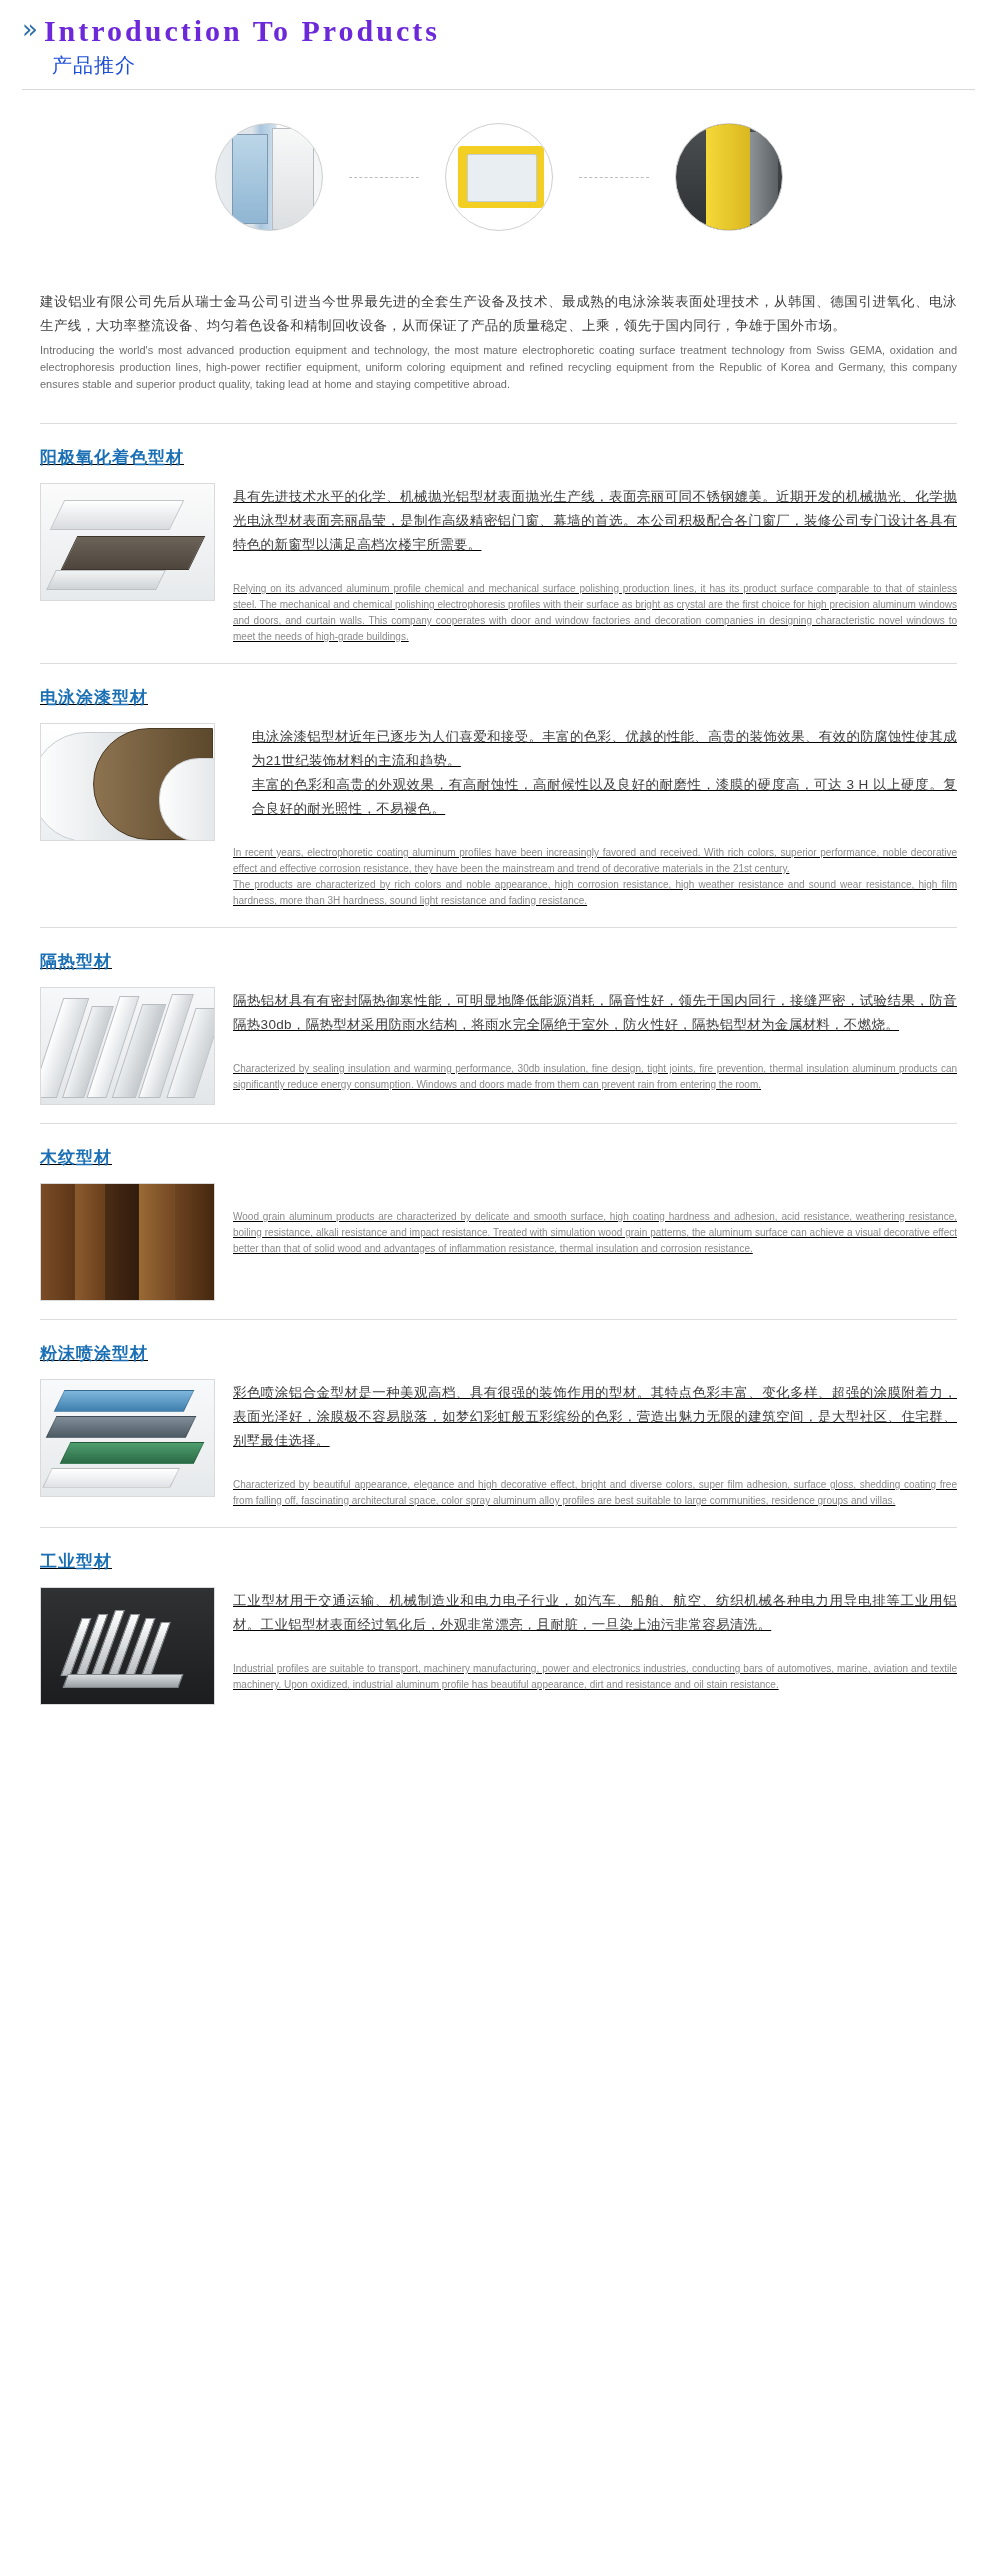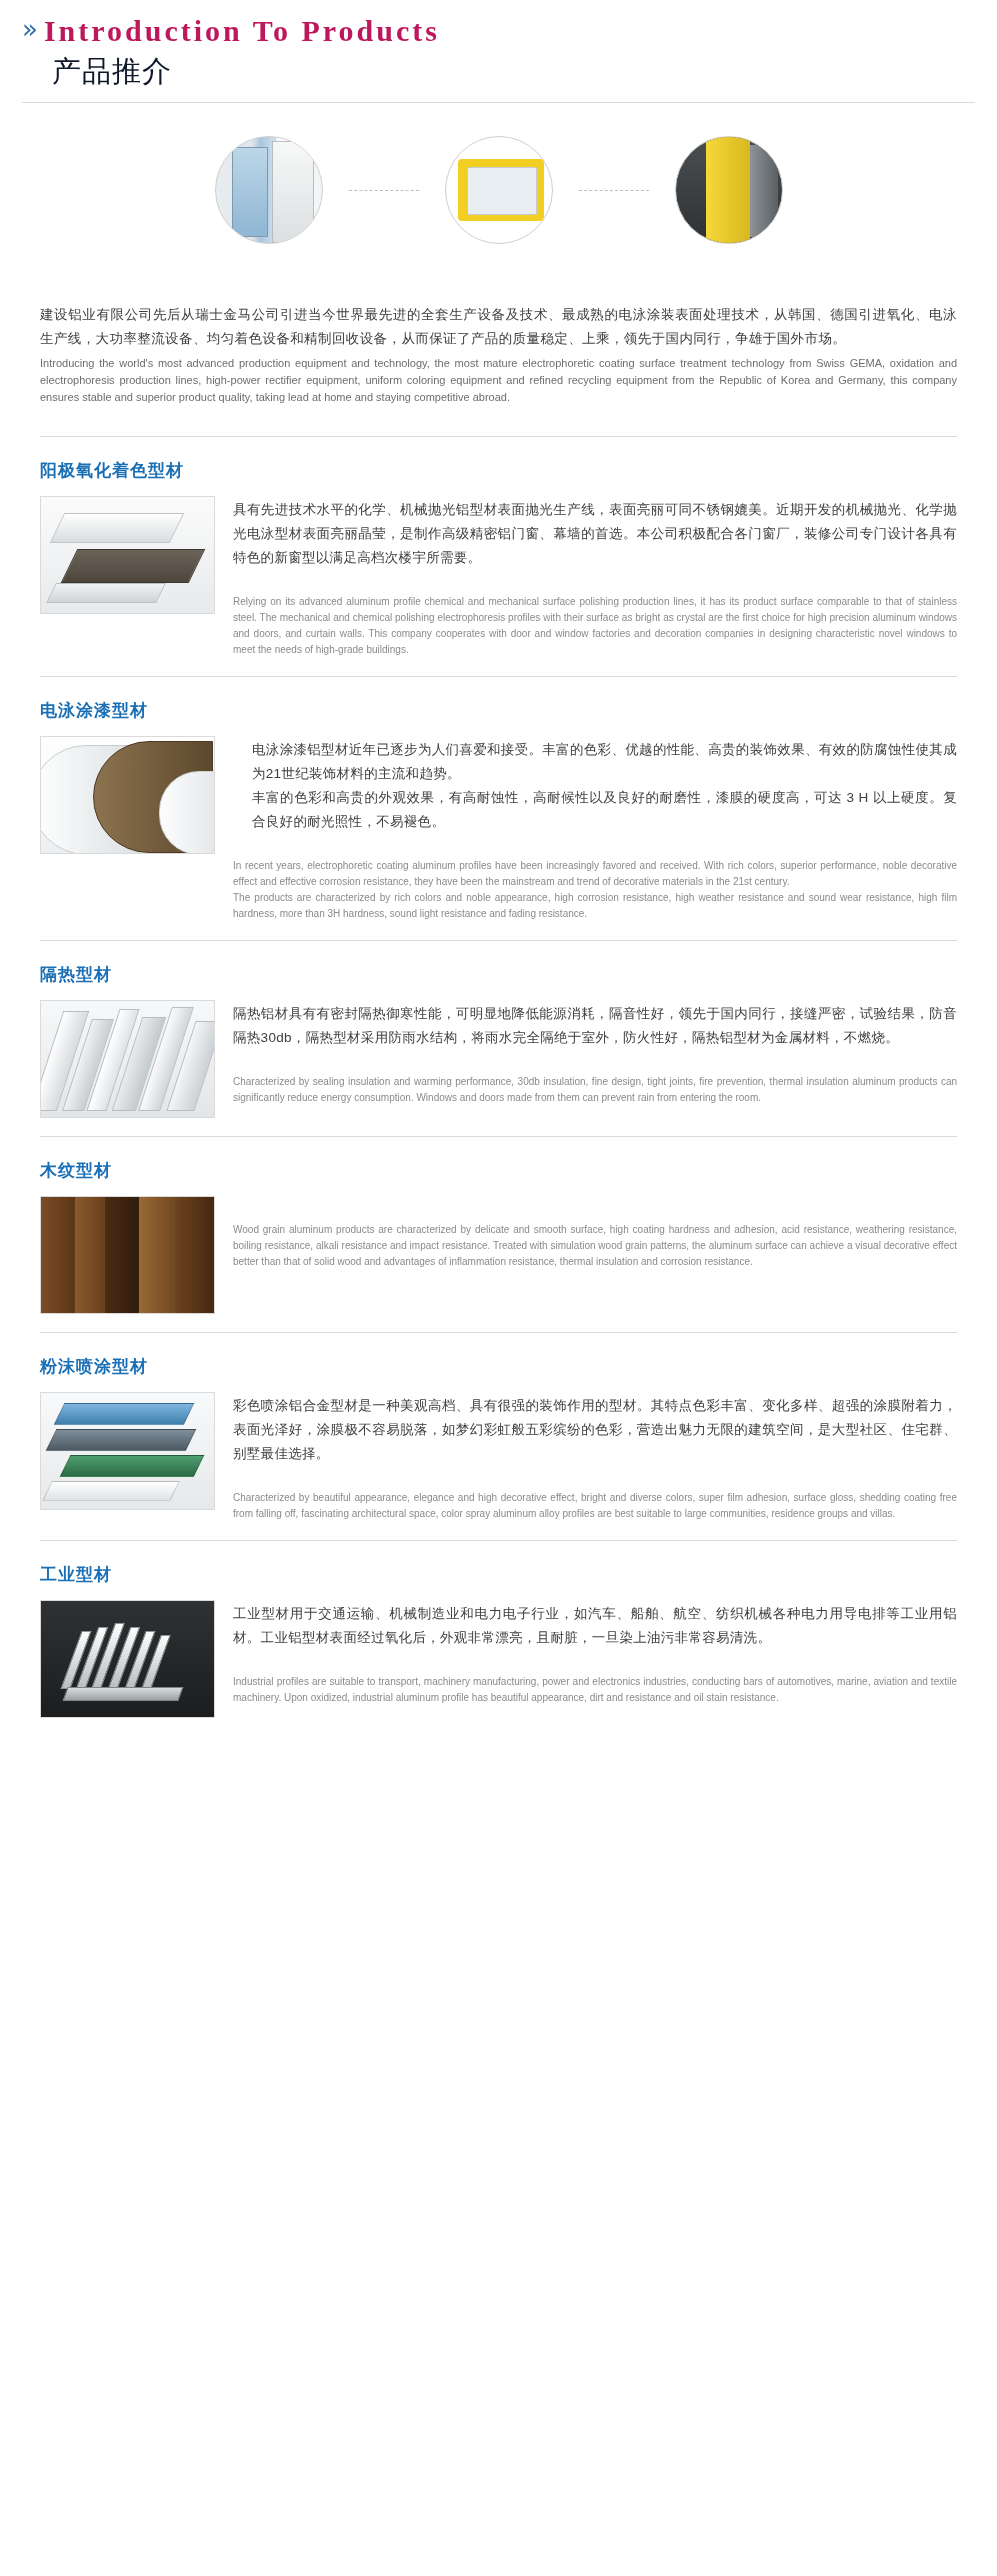--- a/index.html
+++ b/index.html
@@ -27,29 +27,29 @@
     gap: 6px;
   }
   .chev {
     color: #2f6fa8;
     font-size: 26px;
     line-height: 1;
     transform: translateY(-2px);
     font-family: "DejaVu Sans", sans-serif;
   }
   .header-en {
-    color: #be185d;
+    color: #6d28d9;
     font-family: "Liberation Serif", serif;
     font-size: 30px;
     letter-spacing: 3px;
     font-weight: bold;
   }
   .header-cn {
-    color: #0f172a;
-    font-size: 29px;
+    color: #1d4ed8;
+    font-size: 20px;
     margin: 4px 0 4px 30px;
     letter-spacing: 1px;
   }
   .header-rule {
     margin: 10px 22px 0 22px;
     border-top: 1px solid #d9d9d9;
   }
 
   
   .hero {
@@ -129,20 +129,21 @@
   .section-rule {
     margin: 30px 40px 0 40px;
     border-top: 1px solid #dcdcdc;
   }
 
   
   .product {
     margin: 0 40px;
     padding: 22px 0 18px 0;
     border-top: 1px solid #dcdcdc;
+    text-decoration: underline;
   }
   .product:first-of-type { border-top: none; }
   .product-title {
     color: #1a6fb5;
     font-size: 17px;
     font-weight: bold;
     letter-spacing: 1px;
     margin-bottom: 14px;
   }
   .product-body {

